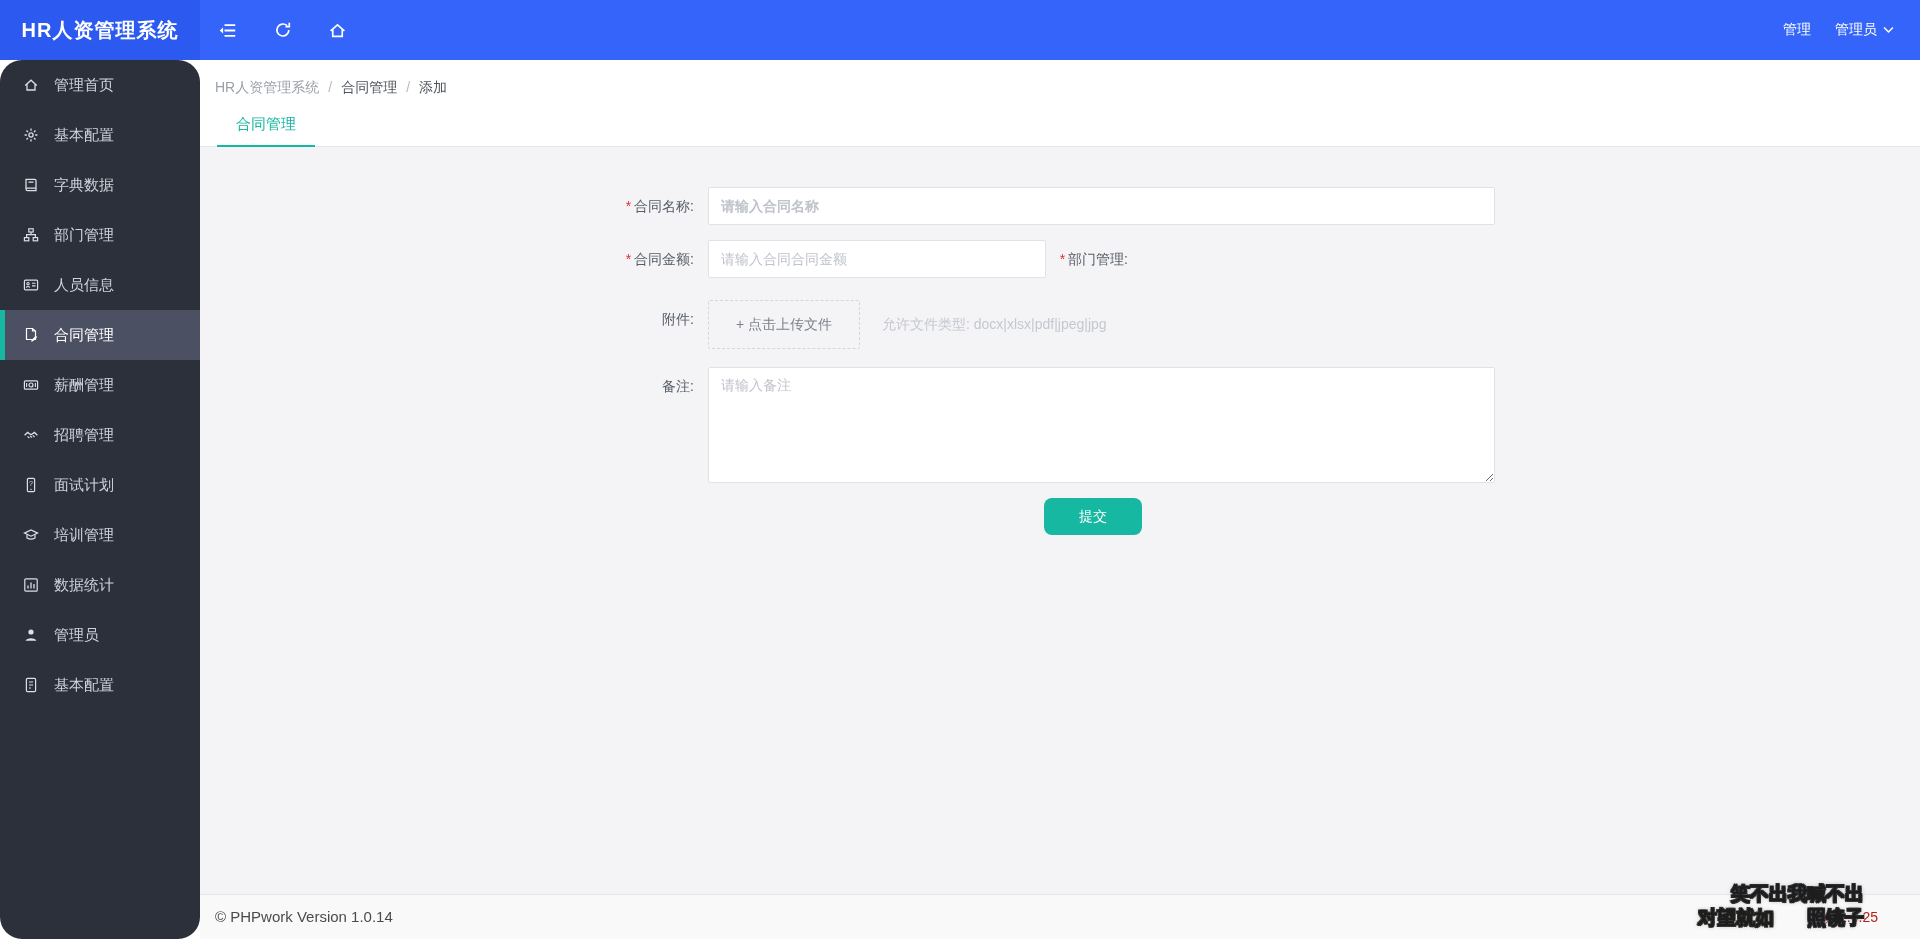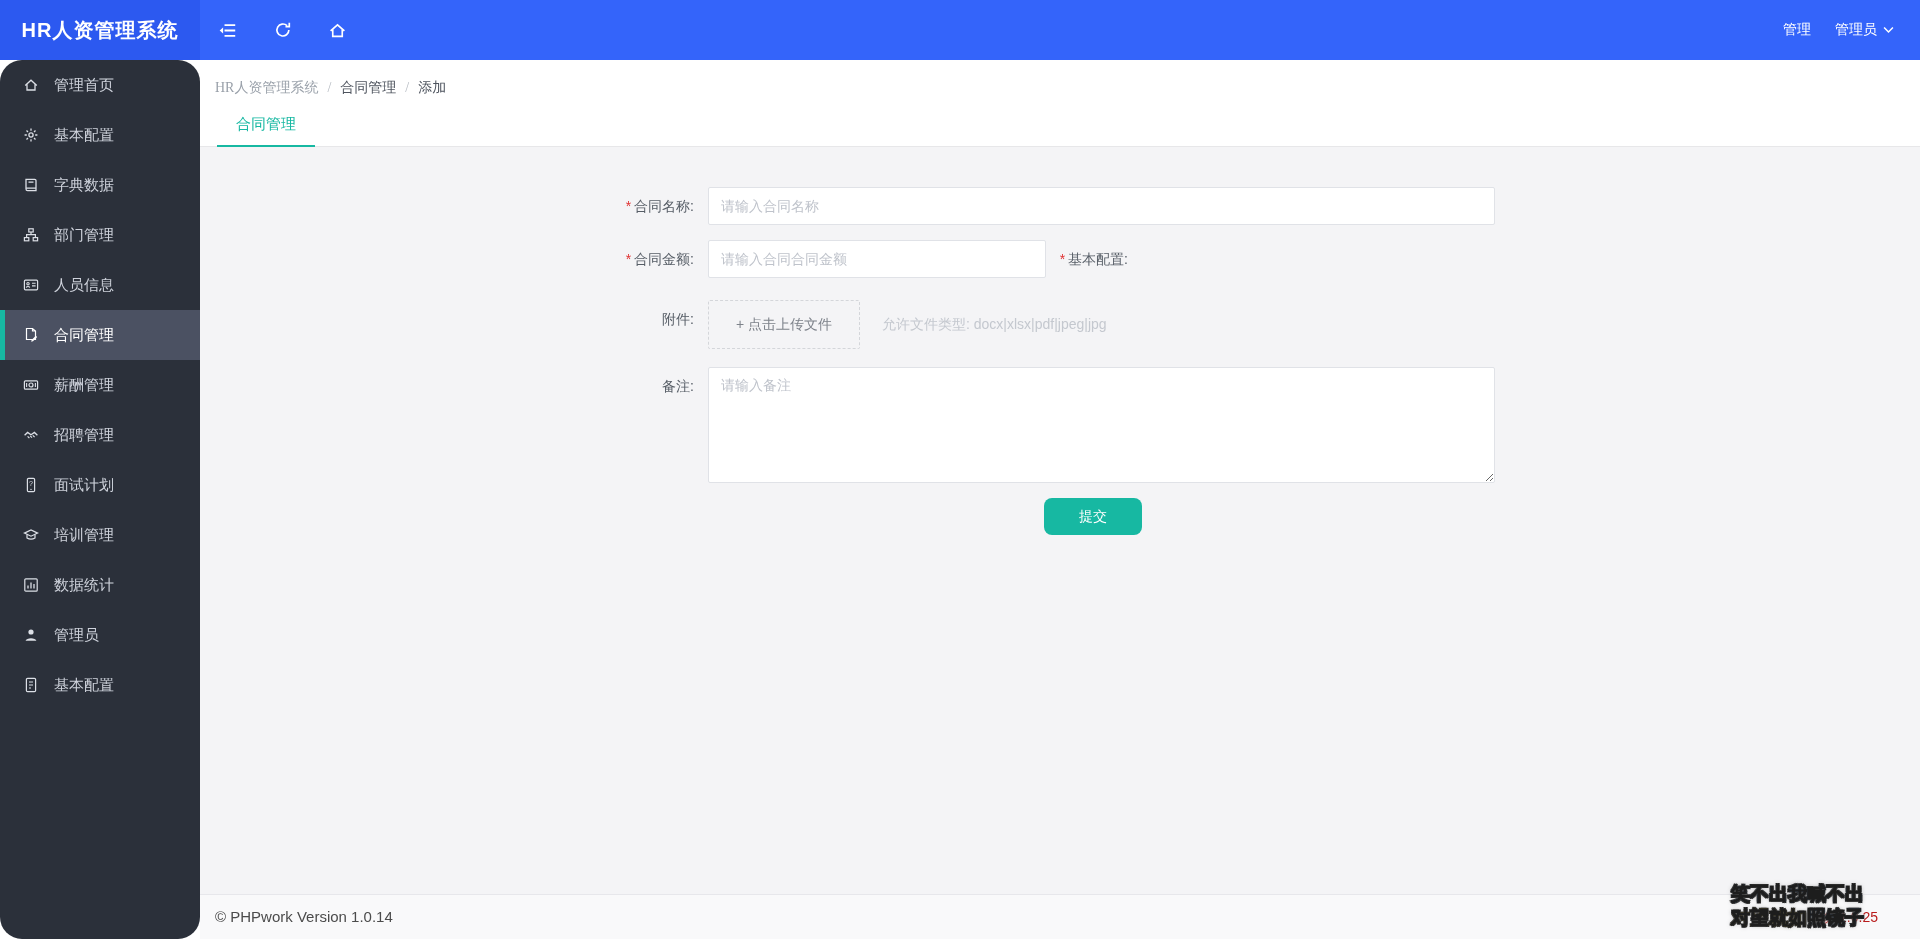--- a/index.html
+++ b/index.html
@@ -25,21 +25,21 @@
   .side-item { height:50px; display:flex; align-items:center; padding-left:22px;
     color:#cfd3dc; font-size:15px; cursor:pointer; }
   .side-item .sicon { width:17px; height:17px; margin-right:15px; display:inline-flex;
     align-items:center; justify-content:center; color:#dcdfe6; flex:0 0 17px; }
   .side-item.active { background:#4b5162; color:#fff;
     border-left:5px solid #17b8a2; padding-left:17px; }
   .side-item.active .sicon { color:#fff; }
 
   
   .main { position:absolute; left:200px; top:60px; width:1720px; height:879px; background:#fff; }
-  .topbar { position:relative; width:100%; height:87px; background:#fff;font-family:Liberation Serif, serif; }
+  .topbar { position:relative; width:100%; height:87px; background:#fff; }
   .breadcrumb { padding:19px 0 0 15px; font-size:14px; color:#9aa1aa; }
   .breadcrumb .bc-sep { margin:0 9px; color:#b6bbc2; }
   .bc-root { color:#9aa1aa; }
   .bc-link { color:#4e545e; cursor:pointer; }
   .bc-current { color:#4e545e; }
   .tabbar { position:absolute; left:0; bottom:0; width:100%; height:45px;
     border-bottom:1px solid #e7e7e9; }
   .tab-active { display:inline-block; margin-left:17px; padding:0 19px; height:45px;
     line-height:44px; font-size:15px; color:#17b8a2; border-bottom:2px solid #17b8a2;
     cursor:pointer; }
@@ -52,21 +52,21 @@
   .frow { display:flex; margin:0 0 15px 322px; align-items:flex-start; }
   .flabel { width:186px; padding-right:14px; text-align:right; line-height:38px;
     font-size:14px; color:#565d66; white-space:nowrap; }
   .flabel-mid { width:96px; padding-right:14px; text-align:right; line-height:38px;
     font-size:14px; color:#565d66; white-space:nowrap; }
   .req { color:#e03131; margin-right:3px; font-size:14px; }
   .tinput { height:38px; border:1px solid #e0e2e7; border-radius:2px; background:#fff;
     padding:0 12px; font-size:14px; color:#333; outline:none;
     font-family:"Liberation Sans","DejaVu Sans",sans-serif; }
   .tinput::placeholder, .tarea::placeholder { color:#bfc3cb; }
-  .w-full { width:787px; }
+  .w-full { width:787px;font-weight:bold; }
   .w-half { width:338px; }
   .upload-btn { width:152px; height:49px; border:1px dashed #d4d6da; border-radius:2px;
     background:transparent; color:#7d828a; font-size:14px; cursor:pointer;
     font-family:"Liberation Sans","DejaVu Sans",sans-serif; }
   .upload-hint { margin-left:22px; line-height:49px; font-size:14px; color:#c4c8cf; }
   .row-upload { margin-top:22px; margin-bottom:18px; }
   .tarea { width:787px; height:116px; border:1px solid #e0e2e7; border-radius:2px;
     background:#fff; padding:9px 12px; font-size:14px; color:#333; outline:none;
     resize:both; font-family:"Liberation Sans","DejaVu Sans",sans-serif; }
   .submit-btn { width:98px; height:37px; background:#17b8a2; color:#fff; border:none;
@@ -83,21 +83,21 @@
     font-size:14px; color:#b91c1c; }
 
   
   .watermark { position:absolute; right:56px; bottom:9px; text-align:right;
     font-weight:bold; font-size:19px; line-height:24px; z-index:40;
     letter-spacing:0; pointer-events:none; }
   .wm-line { display:block; white-space:nowrap;
     -webkit-text-stroke:1px #1d1d1d;
     text-shadow:0 0 4px rgba(130,130,130,.9), 1px 1px 0 #1d1d1d, -1px -1px 0 #1d1d1d,
       1px -1px 0 #1d1d1d, -1px 1px 0 #1d1d1d; }
-  .wm-blue { color:#4787d6; }
+  .wm-blue { color:#4787d6;margin-left:33px; }
   .wm-yellow { color:#fcd535; }
 </style>
 </head>
 <body>
 
 <div class="header">
   <div class="logo">HR人资管理系统</div>
   <div class="hicons">
     <div class="hicon">
       <svg width="19" height="19" viewBox="0 0 16 16">
@@ -267,21 +267,21 @@
 
       <div class="frow">
         <div class="flabel"><span class="req">*</span><span>合同名称:</span></div>
         <input class="tinput w-full" type="text" placeholder="请输入合同名称" style="">
       </div>
 
 
       <div class="frow">
         <div class="flabel"><span class="req">*</span><span>合同金额:</span></div>
         <input class="tinput w-half" type="text" placeholder="请输入合同合同金额" style="">
-        <div class="flabel-mid"><span class="req">*</span><span>基本配置:</span></div>
+        <div class="flabel-mid"><span class="req">*</span><span>部门管理:</span></div>
       </div>
 
       <div class="frow row-upload">
         <div class="flabel">附件:</div>
         <button class="upload-btn">+ 点击上传文件</button>
         <span class="upload-hint">允许文件类型: docx|xlsx|pdf|jpeg|jpg</span>
       </div>
 
       <div class="frow">
         <div class="flabel">备注:</div>

